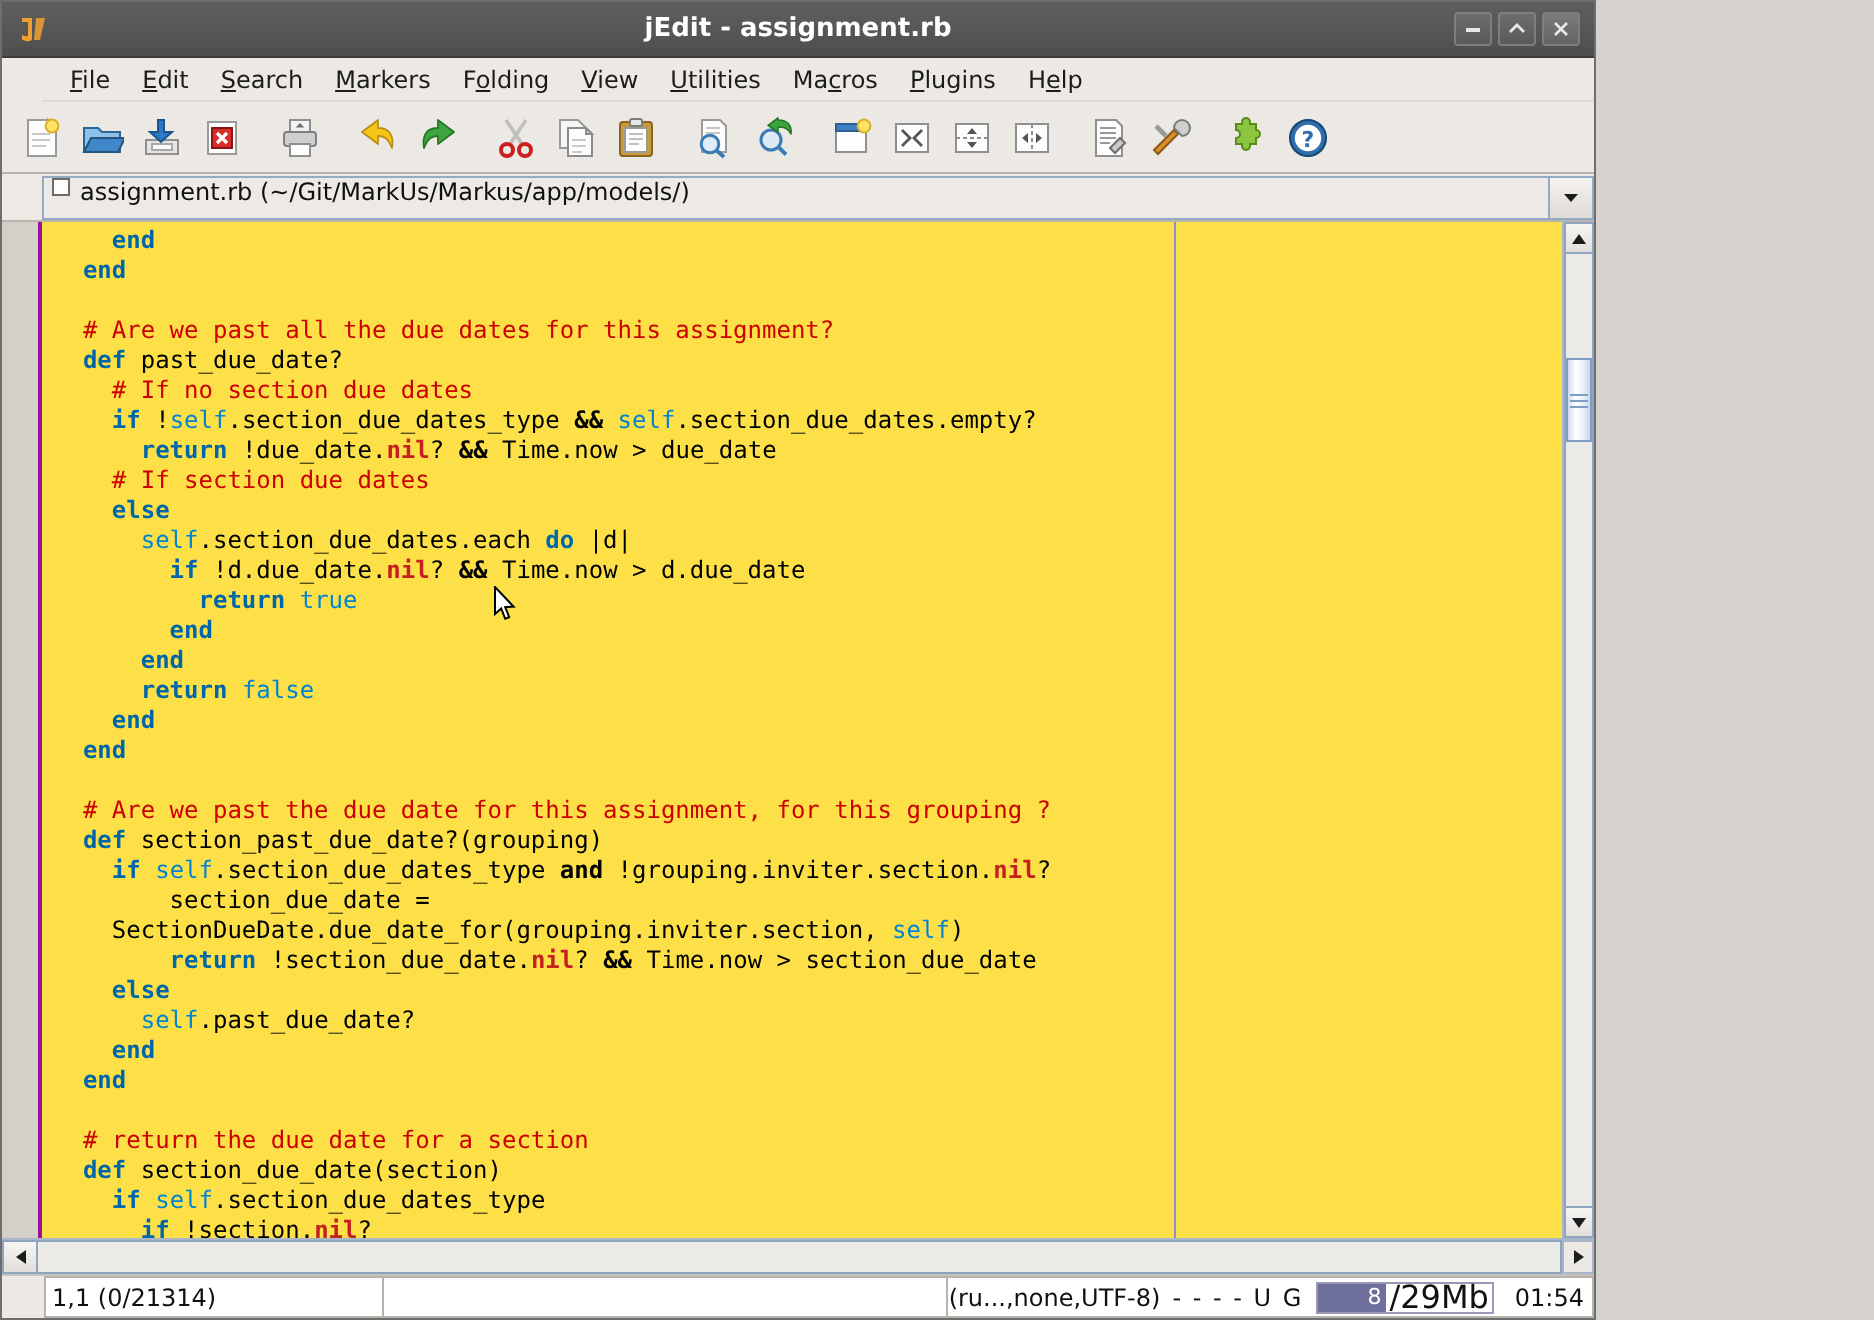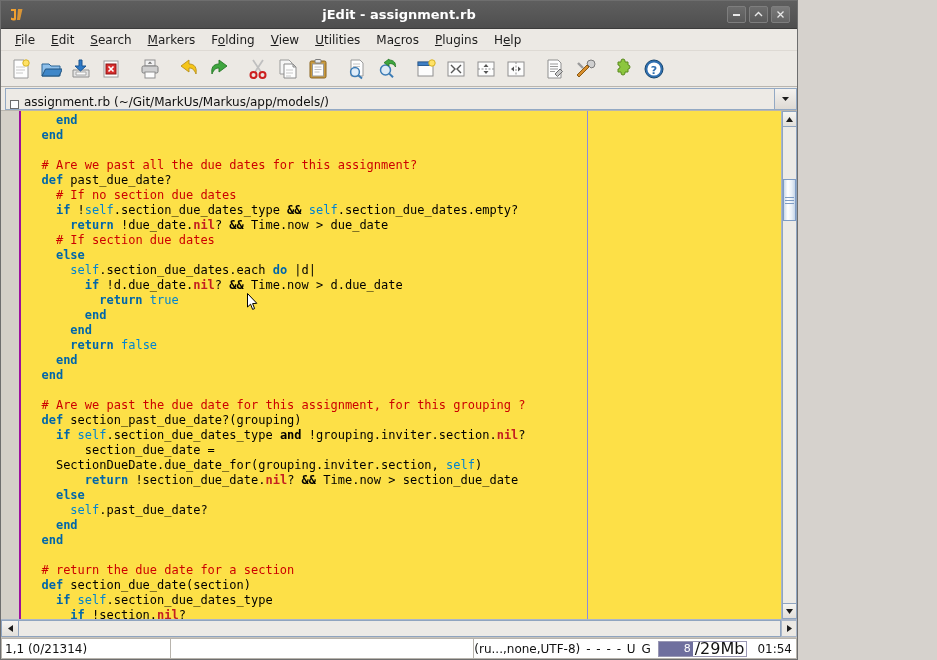--- a/index.html
+++ b/index.html
@@ -51,20 +51,21 @@
   }
   .win-btn.close { background: linear-gradient(to bottom,#7a7a7a,#646464); }
 
   
   .menubar {
     height: 22px; flex: 0 0 22px;
     background: #ece9e4;
     display: flex; align-items: center;
     padding-left: 6px;
     border-bottom: 1px solid #dedad4;
+    margin-left: 20px;
   }
   .menu-item {
     font-size: 12px; color: #1c1c1c;
     padding: 2px 8px 2px 8px;
     font-family: "DejaVu Sans", sans-serif;
     white-space: nowrap;
   }
   .menu-item u { text-decoration: underline; }
 
   
@@ -91,23 +92,23 @@
     display: flex; align-items: center;
     border-bottom: 1px solid #b9b5ae;
     position: relative;
     padding: 0 0 0 4px;
   }
   .pathbar .pbox {
     flex: 1;
     height: 22px;
     background: #edeae5;
     border: 1px solid #93a9c4;
-    display: flex; align-items: flex-end;
+    display: flex; align-items: flex-start;
     padding-left: 4px;
-    margin: 0 0 0 0;
+    margin: 0 0 0 16px;
   }
   .pathbar .chk {
     width: 9px; height: 9px;
     border: 1px solid #6b6b6b;
     background: #fdfdfd;
     margin-right: 5px; flex: 0 0 9px;
   }
   .pathbar .ptext {
     font-size: 12px; color: #101010;
     font-family: "DejaVu Sans", sans-serif;
@@ -240,20 +241,21 @@
     font-size: 12px;
     font-family: "DejaVu Sans", sans-serif;
   }
   .sb-caret {
     width: 170px; flex: 0 0 170px;
     background: #ffffff;
     border: 1px solid #b8b4ad;
     display: flex; align-items: center;
     padding-left: 3px;
     color: #111;
+    margin-left: 21px;
   }
   .sb-mid {
     flex: 1;
     background: #ffffff;
     border: 1px solid #b8b4ad;
     border-left: none;
   }
   .sb-right {
     flex: 0 0 297px;
     background: #ffffff;

